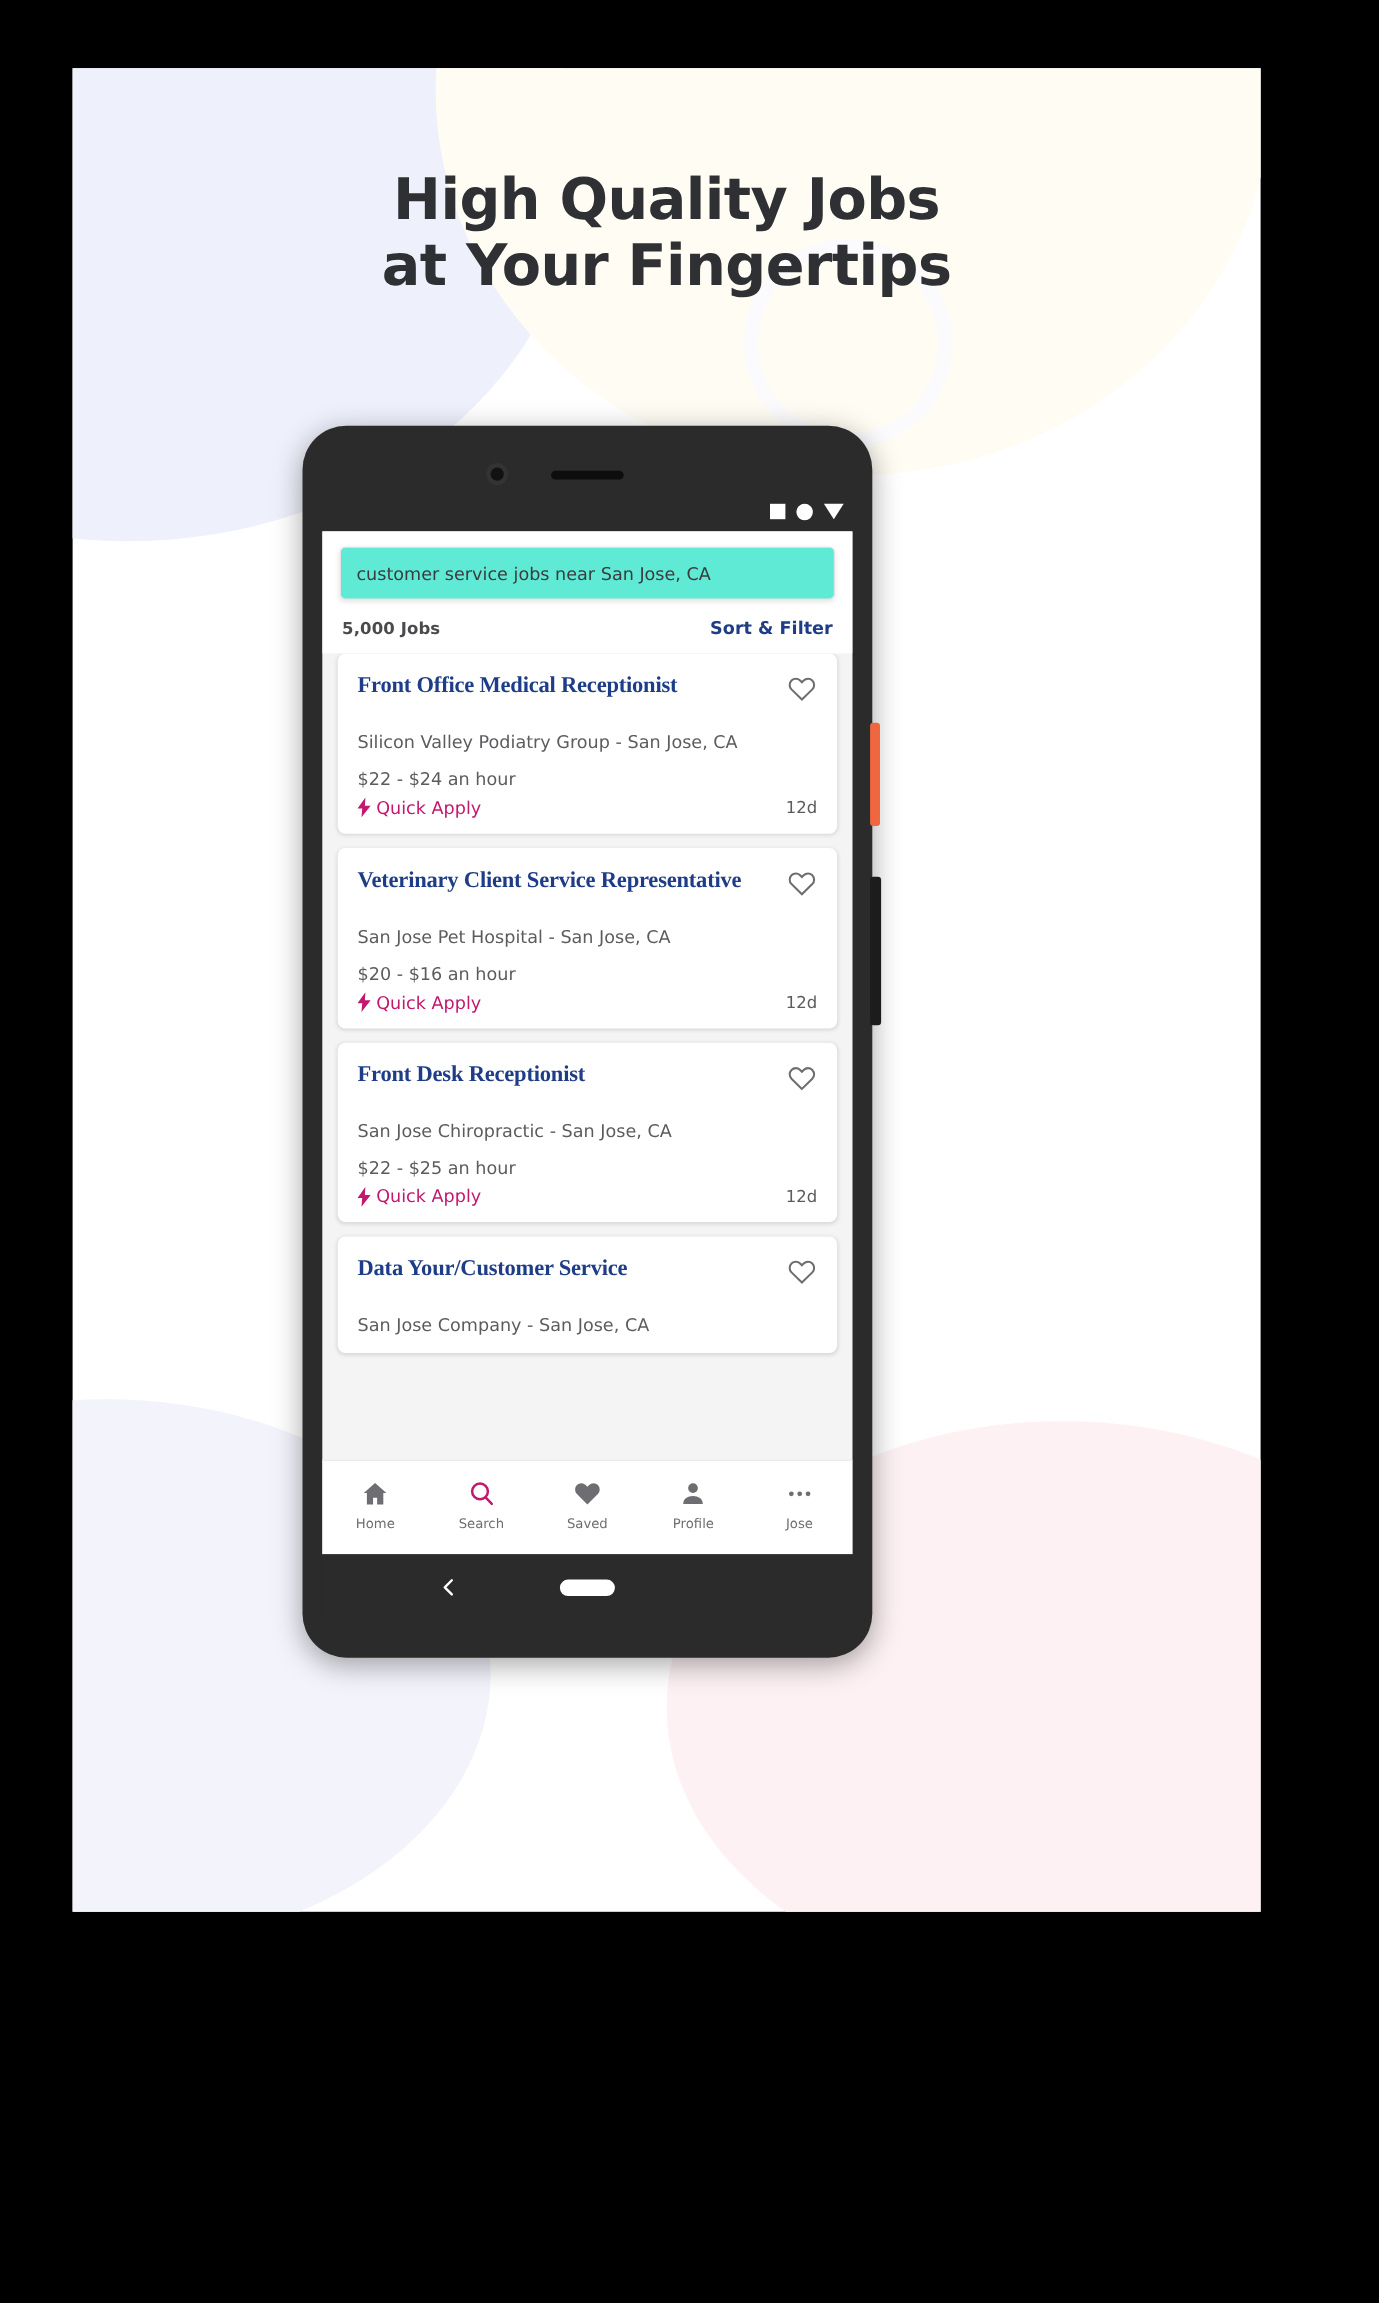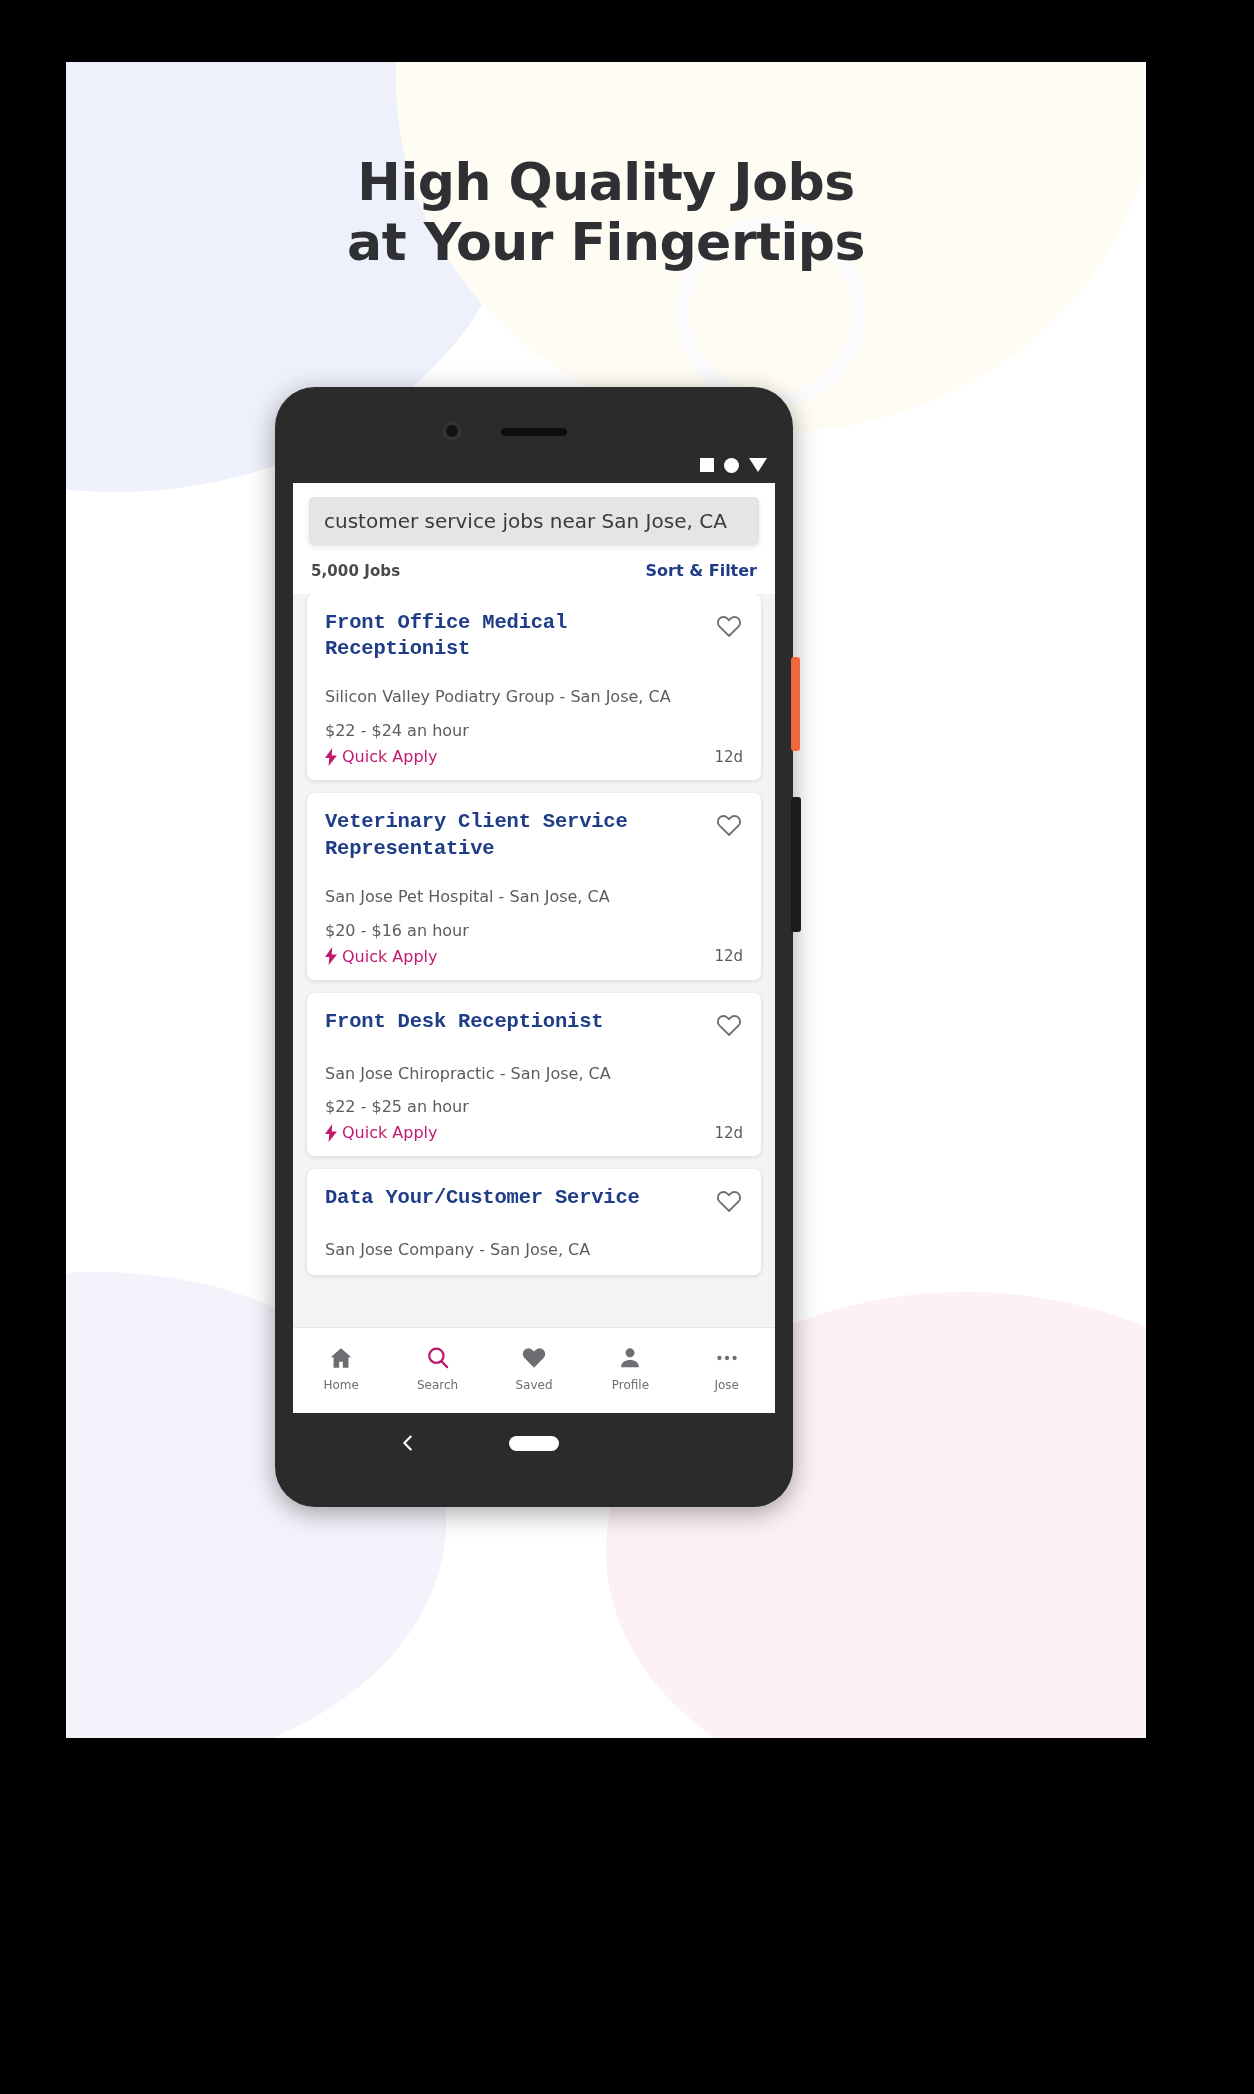--- a/index.html
+++ b/index.html
@@ -150,27 +150,27 @@
 
   
   #search-header {
     background:#ffffff;
     padding:14px 16px 0 16px;
     flex:none;
   }
   #search-input {
     width:100%;
     height:48px;
-    background:#e5e5e5;
+    background:#5eead4;
     border:1px solid #e3e3e6;
     border-radius:5px;
     box-shadow:0 2px 5px rgba(0,0,0,0.10);
     padding:0 14px;
     font-family:"DejaVu Sans", sans-serif;
-    font-size:20px;
+    font-size:16px;
     color:#3b3b3e;
     outline:none;
   }
   #results-bar {
     display:flex;
     align-items:center;
     justify-content:space-between;
     padding:16px 2px 14px 2px;
   }
   #jobs-count {
@@ -200,21 +200,21 @@
     margin-bottom:13px;
     position:relative;
   }
   .job-title-row {
     display:flex;
     align-items:flex-start;
     justify-content:space-between;
     gap:10px;
   }
   .job-title {
-    font-family:Liberation Mono, monospace;
+    font-family:Liberation Serif, serif;
     font-weight:bold;
     font-size:20.5px;
     line-height:1.28;
     color:#1f3d87;
     letter-spacing:-0.2px;
     flex:1;
   }
   .heart-icon {
     flex:none;
     width:28px; height:28px;

